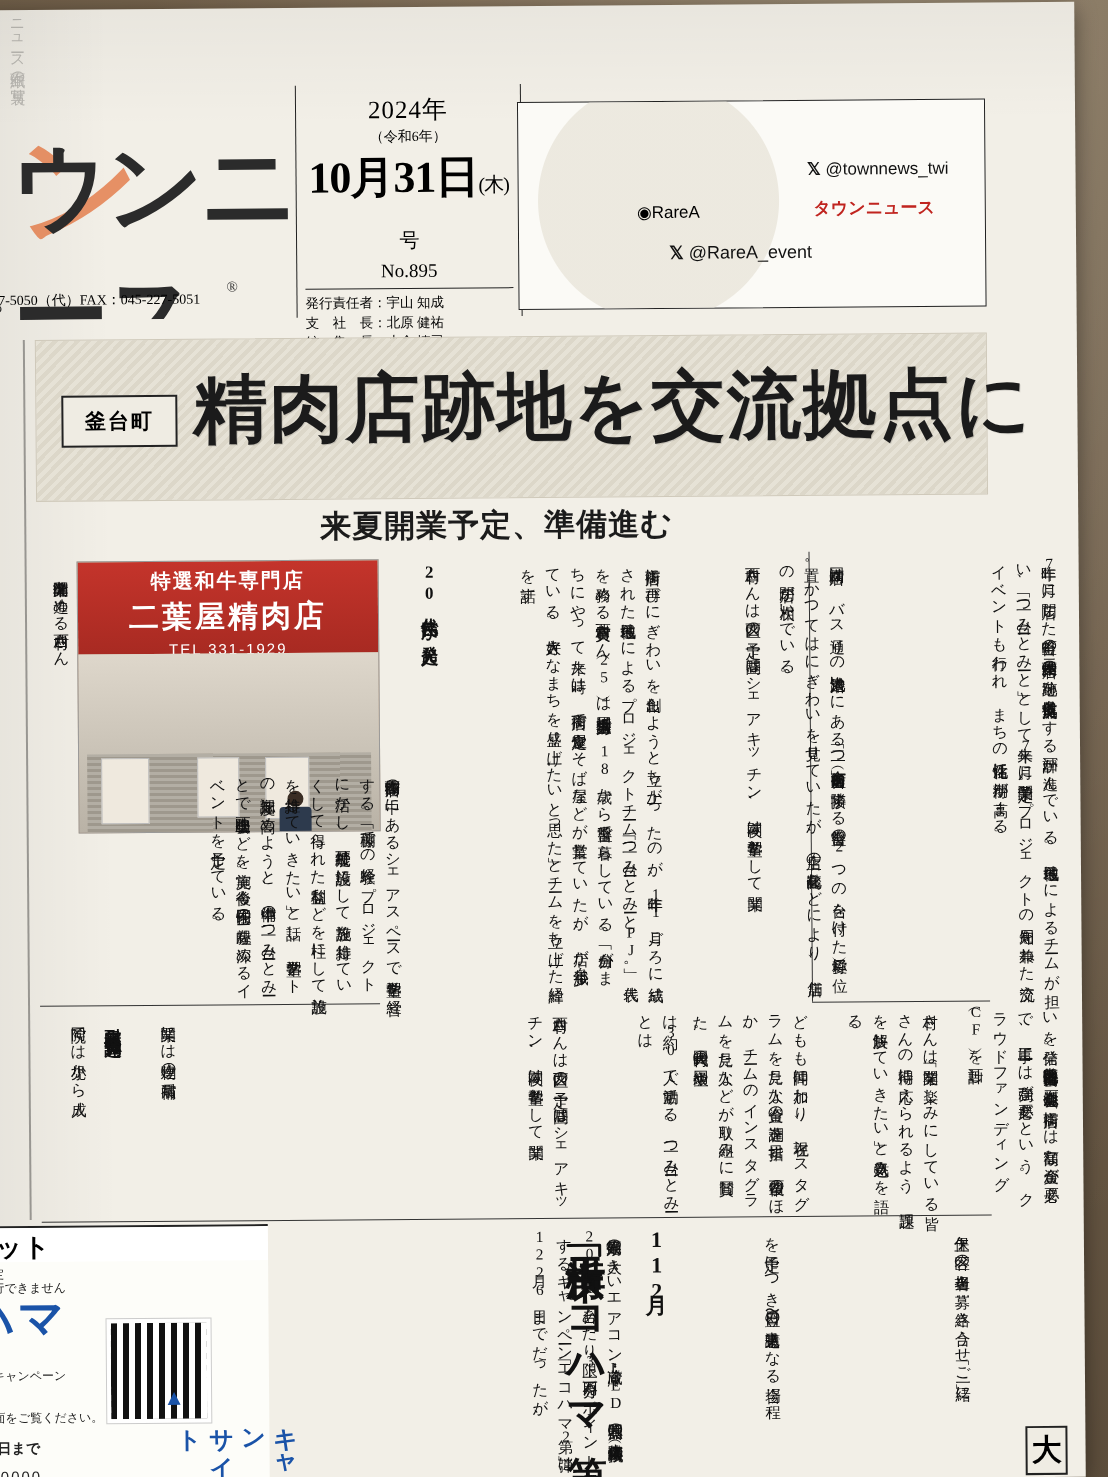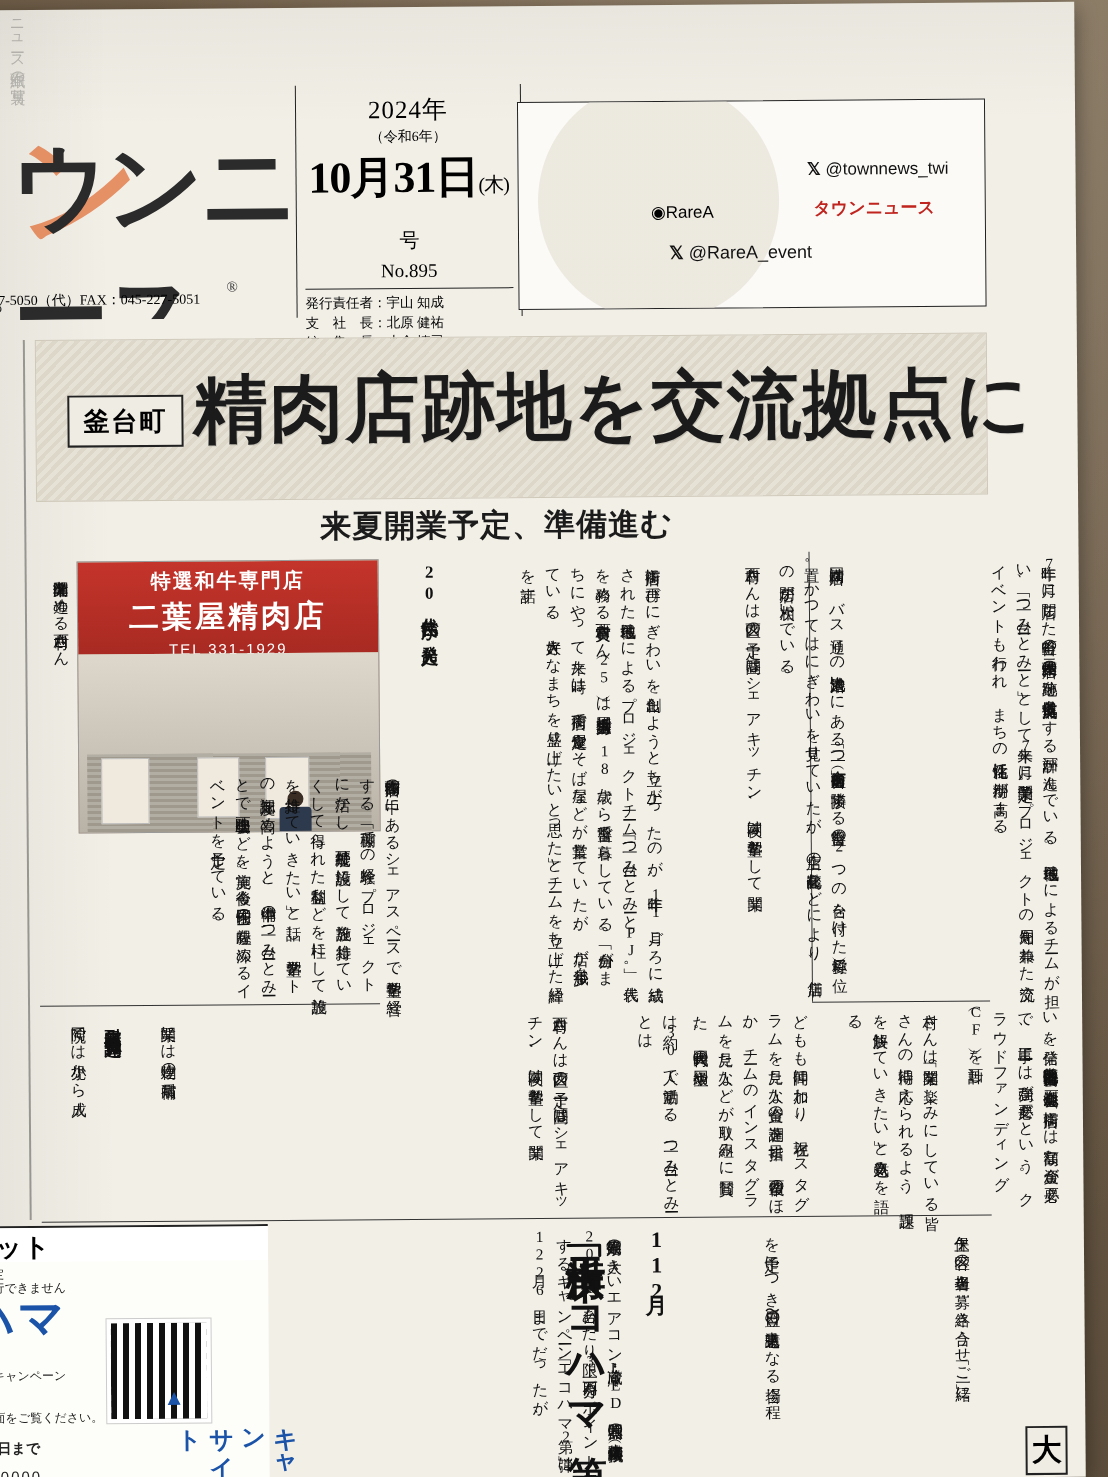--- a/index.html
+++ b/index.html
@@ -57,30 +57,30 @@
   .d-rule{border-top:1px solid #222;margin:6px 2px 4px;}
   .d-staff{font-size:13.5px;text-align:left;line-height:1.45;padding-left:2px;}
 
   #twbox{position:absolute;left:540px;top:96px;width:466px;height:206px;border:1.5px solid #222;background:#fbfaf6;}
   #twbox .cat{position:absolute;inset:0;background:
      radial-gradient(circle at 30% 48%, #e9e5da 0 120px, rgba(0,0,0,0) 121px);
      opacity:.8;}
   .tw-line{position:absolute;font-size:17px;color:#111;font-family:"Liberation Sans",sans-serif;}
   .tw1{right:36px;top:58px;}
   .tw2{left:150px;top:140px;font-size:18px;}
-  .rarea{position:absolute;left:132px;top:100px;font-size:17px;font-family:"Liberation Sans",sans-serif;}
+  .rarea{position:absolute;left:118px;top:100px;font-size:17px;font-family:"Liberation Sans",sans-serif;}
   .tnlogo{position:absolute;right:50px;top:96px;font-size:17px;font-weight:700;color:#c0241f;font-family:"Liberation Sans",sans-serif;}
   .xg{font-weight:700;}
 
   
   #headband{position:absolute;left:56px;top:330px;width:950px;height:160px;
     background:repeating-linear-gradient(135deg,#e6e2d6 0 4px,#dcd7c9 4px 8px);
     border:1px solid #cfc9ba;}
-  #kamadai{position:absolute;left:88px;top:386px;width:112px;height:48px;border:2px solid #222;
-    display:flex;align-items:center;justify-content:center;font-size:26px;font-weight:700;letter-spacing:2px;background:#efece3;}
+  #kamadai{position:absolute;left:82px;top:386px;width:112px;height:48px;border:2px solid #222;
+    display:flex;align-items:center;justify-content:center;font-size:21px;font-weight:700;letter-spacing:2px;background:#efece3;}
   #bighead{position:absolute;left:214px;top:352px;font-size:74px;font-weight:700;letter-spacing:2px;color:#1b1b1b;
     font-family:"Liberation Sans",sans-serif;text-shadow:1px 1px 0 rgba(0,0,0,.12);}
   #subhead{position:absolute;left:340px;top:498px;font-size:31px;font-weight:700;letter-spacing:1px;color:#1b1b1b;
     font-family:"Liberation Sans",sans-serif;}
 
   
   #photo{position:absolute;left:96px;top:552px;width:300px;height:270px;border:1px solid #999;overflow:hidden;background:#c9b39c;}
   .ph-sign{position:absolute;left:0;top:0;width:100%;height:92px;background:linear-gradient(#c4342b,#a82a22);}
   .ph-sign .l1{color:#fff;font-size:20px;text-align:center;margin-top:6px;font-weight:700;letter-spacing:2px;font-family:"Liberation Sans",sans-serif;}
   .ph-sign .l2{color:#fff;font-size:30px;text-align:center;margin-top:2px;font-weight:700;letter-spacing:3px;font-family:"Liberation Sans",sans-serif;}

